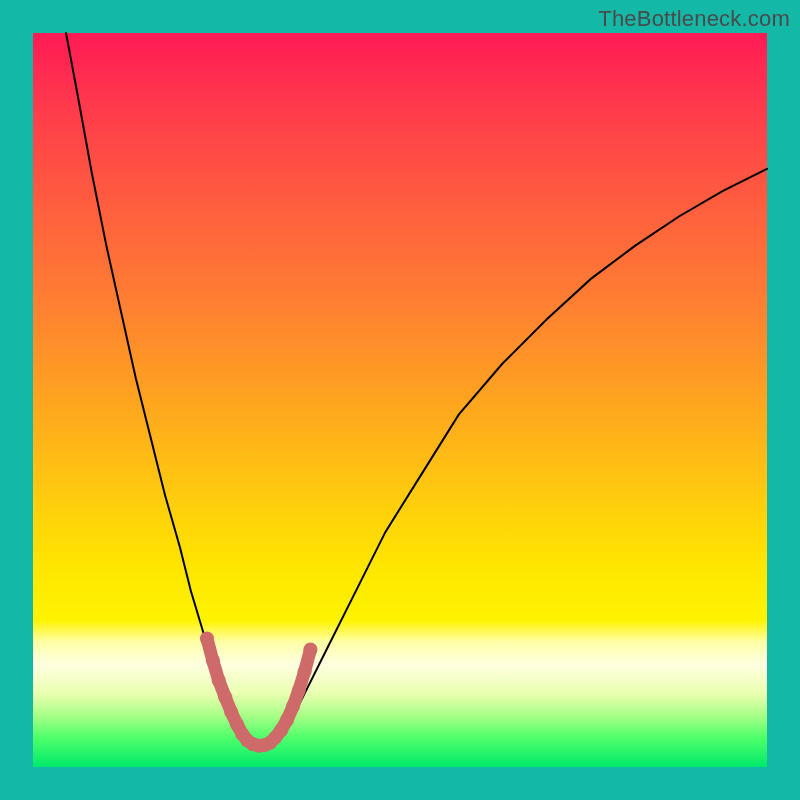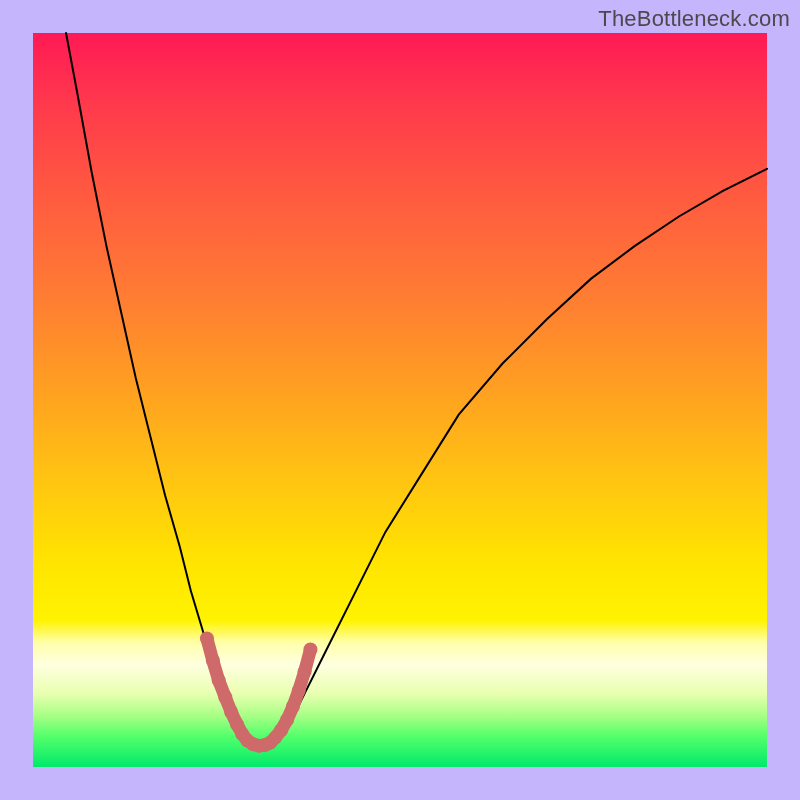--- a/index.html
+++ b/index.html
@@ -10,21 +10,21 @@
     overflow: hidden;
     background: #000;
     font-family: Arial, Helvetica, sans-serif;
   }
   .frame {
     position: absolute;
     left: 0;
     top: 0;
     width: 800px;
     height: 800px;
-    background: #c4b5fd;
+    background: #14b8a6;
   }
   .plot {
     position: absolute;
     left: 33px;
     top: 33px;
     width: 734px;
     height: 734px;
     
     background: linear-gradient(
       to bottom,

